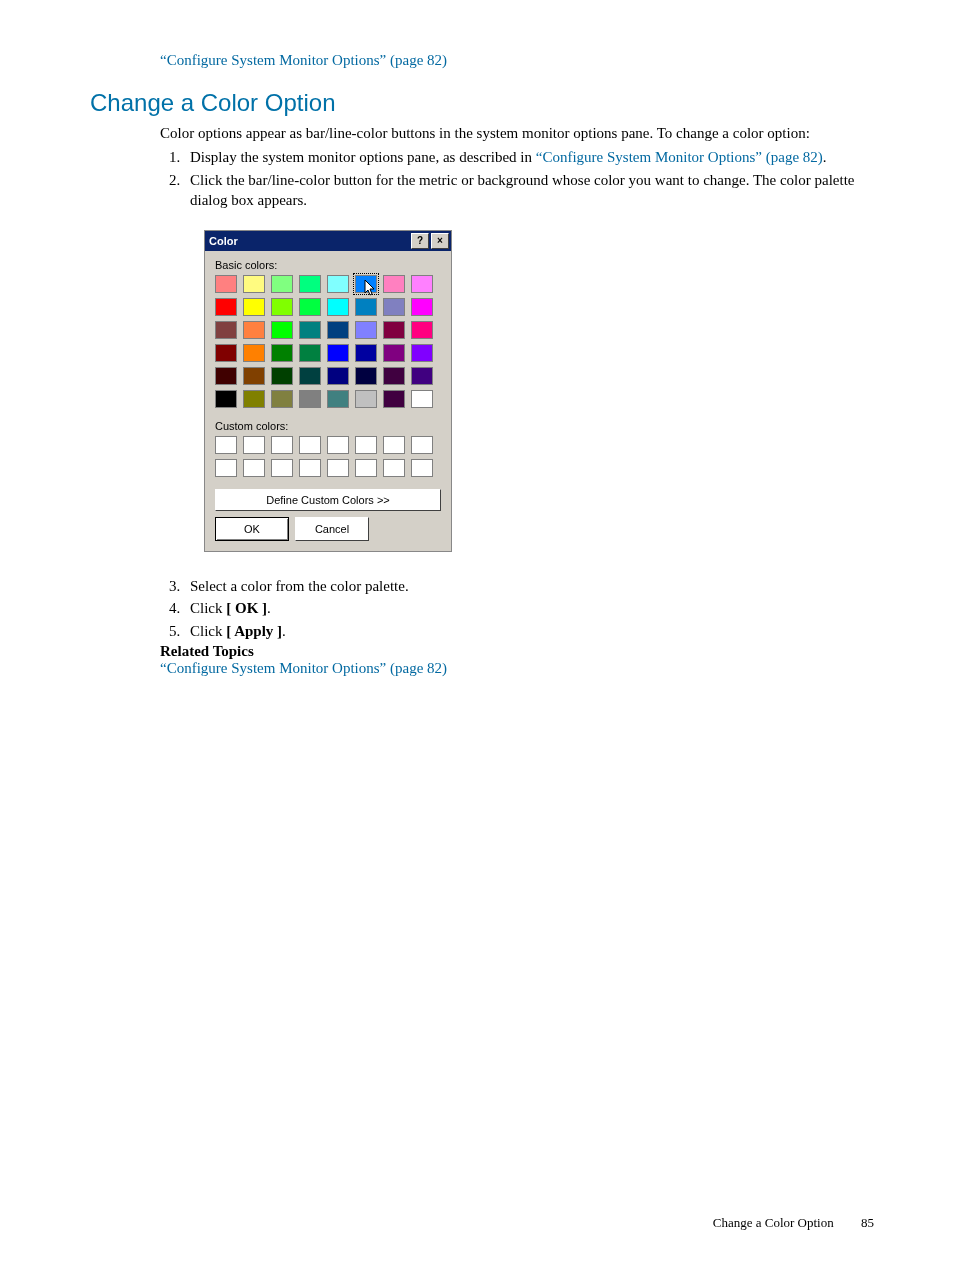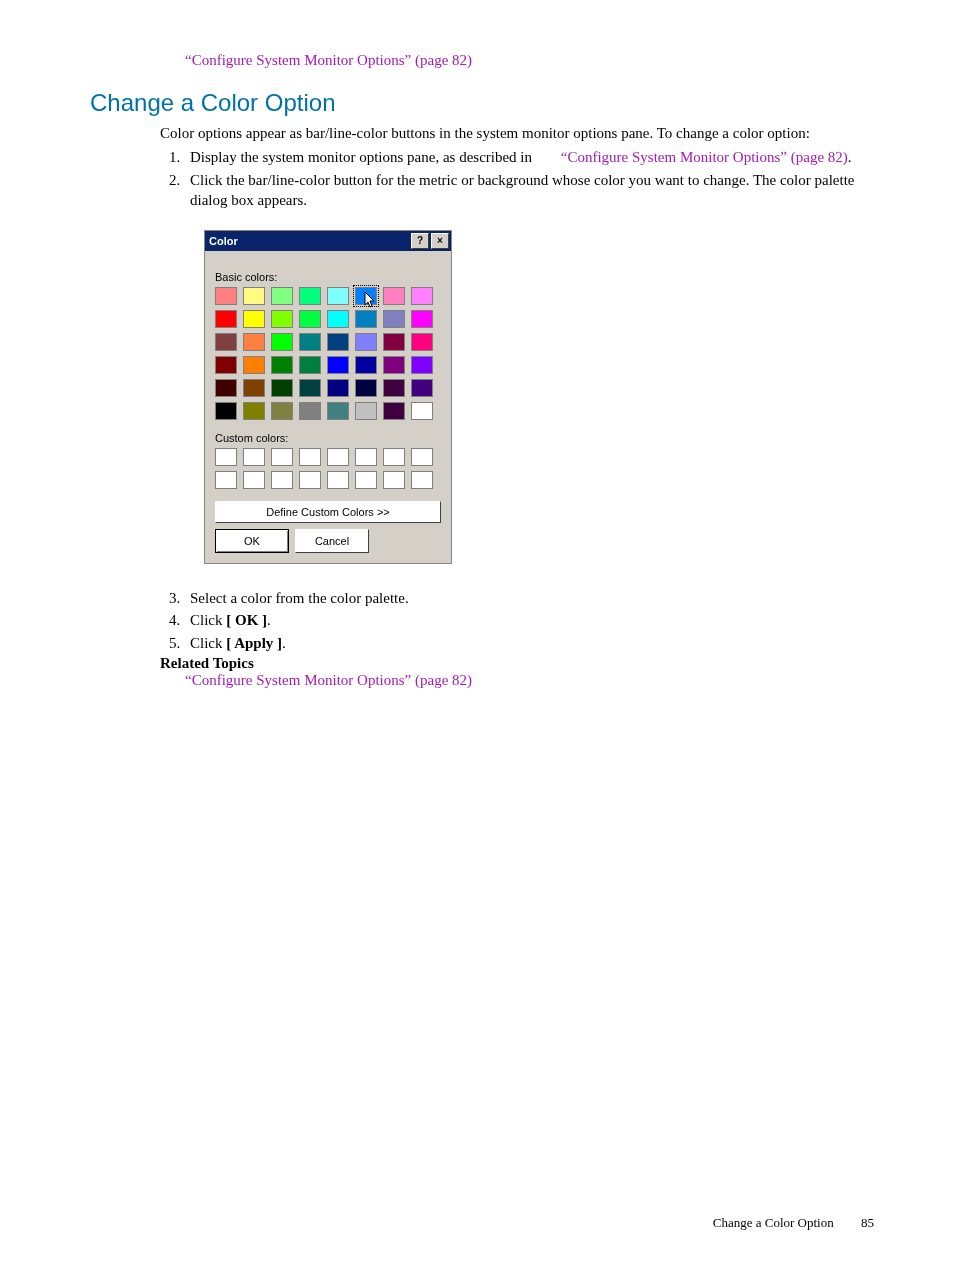--- a/index.html
+++ b/index.html
@@ -15,22 +15,21 @@
   box-sizing: border-box;
 }
 .page {
   padding: 50px 80px 40px 90px;
 }
 .top-refs {
   margin-left: 70px;
   line-height: 1.4;
 }
 .link {
-  color: #a21caf;
-  margin-left: 25px;
+  color: #0369a1;
 }
 .bold {
   font-weight: bold;
 }
 .section-heading {
   font-family: 'Trebuchet MS', 'Segoe UI', Arial, sans-serif;
   color: #0071a8;
   font-size: 24px;
   font-weight: 400;
   margin: 18px 0 6px 0;
@@ -80,21 +79,21 @@
   color: #000;
   font-size: 10px;
   font-weight: bold;
   display: flex;
   align-items: center;
   justify-content: center;
   margin-left: 2px;
   line-height: 1;
 }
 .dialog-body {
-  padding: 20px 10px 10px 10px;
+  padding: 8px 10px 10px 10px;
 }
 .lbl {
   margin-bottom: 4px;
   color: #000;
 }
 .swatch-grid {
   display: grid;
   grid-template-columns: repeat(8, 22px);
   gap: 5px 6px;
   margin-bottom: 12px;

